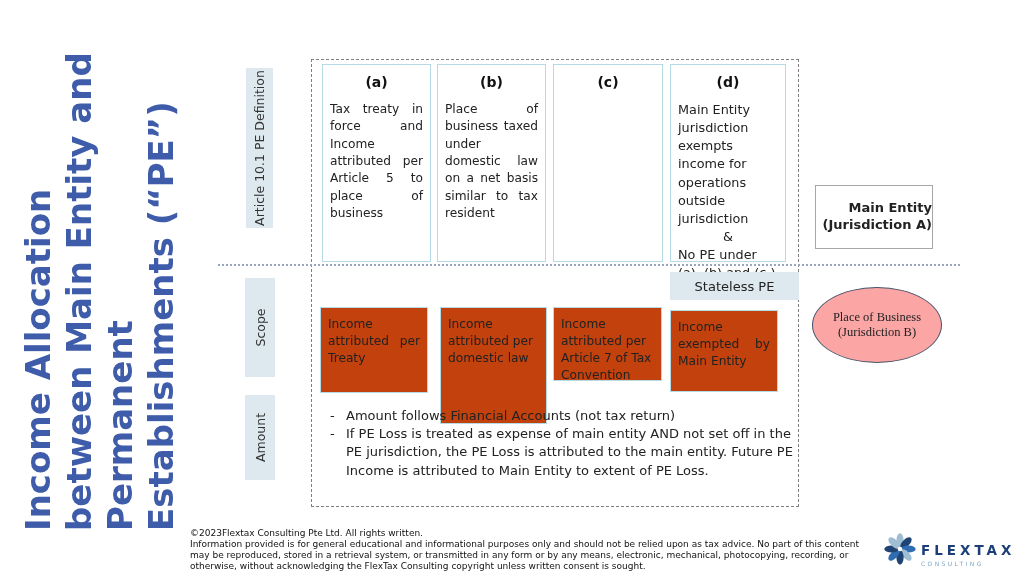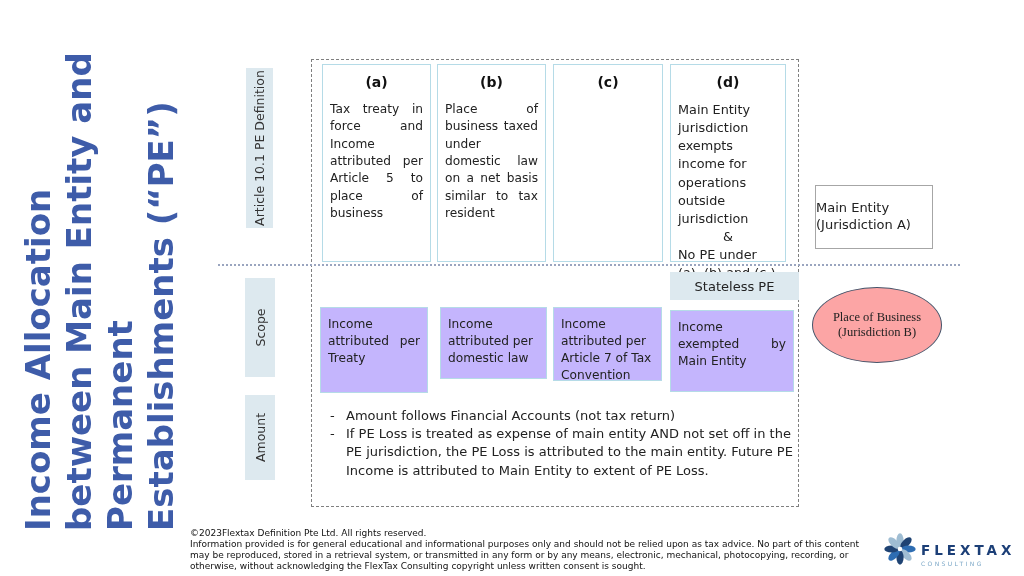--- a/index.html
+++ b/index.html
@@ -36,36 +36,36 @@
   .box-d .body{text-align:left;}
   .box-d .amp{text-align:center;}
 
   .band{position:absolute;left:322px;top:274px;width:340px;height:28px;
         border:1px dashed #b3bac0;display:flex;align-items:center;justify-content:center;
         font-size:13px;color:#222222;background:#ffffff;}
   .stateless{position:absolute;left:670px;top:272px;width:129px;height:28px;
         background:#dde9ef;display:flex;align-items:center;justify-content:center;
         font-size:13px;color:#222222;}
 
-  .scopebox{position:absolute;top:307px;background:#c4b5fd;border:1px solid #b5dbe7;
+  .scopebox{position:absolute;top:307px;background:#c2410c;border:1px solid #b5dbe7;
         padding:8px 7px;box-sizing:border-box;font-size:12.2px;color:#222222;
         line-height:1.4;text-align:justify;}
   .sb-1{left:320px;width:108px;height:86px;}
-  .sb-2{left:440px;width:107px;height:72px;text-align:left;}
+  .sb-2{left:440px;width:107px;height:117px;text-align:left;}
   .sb-3{left:553px;width:109px;height:74px;text-align:left;}
-  .sb-4{left:670px;width:124px;height:82px;top:310px;}
+  .sb-4{left:670px;width:108px;height:82px;top:310px;}
 
   .bullets{position:absolute;left:330px;top:407px;width:470px;
            font-size:13px;color:#222222;line-height:1.4;}
   .bullet{display:flex;}
   .bullet .m{width:16px;flex:none;}
 
   .mainbox{position:absolute;left:815px;top:185px;width:116px;height:62px;
            border:1px solid #a6a6a6;background:#ffffff;display:flex;align-items:center;
-           justify-content:center;text-align:left;font-size:13px;color:#222222;line-height:1.3;}
+           justify-content:center;text-align:right;font-size:13px;color:#222222;line-height:1.3;font-weight:bold;}
   .pob-ellipse{position:absolute;left:812px;top:287px;width:130px;height:76px;
            border:1px solid #44546a;border-radius:50%;background:#fca5a5;
            display:flex;align-items:center;justify-content:center;text-align:center;
            font-size:12.5px;color:#222222;line-height:1.22;padding:0 16px;box-sizing:border-box;font-family:Liberation Serif, serif;}
 
   .foot{position:absolute;left:190px;top:528px;width:680px;font-size:9px;
         line-height:11px;color:#111111;}
 
   .logo{position:absolute;left:884px;top:531px;display:flex;align-items:flex-end;}
   .logo svg{width:32px;height:36px;display:block;}
@@ -125,21 +125,21 @@
     <div class="bullet">
       <span class="m">-</span>
       <span>If PE Loss is treated as expense of main entity AND not set off in the PE jurisdiction, the PE Loss is attributed to the main entity. Future PE Income is attributed to Main Entity to extent of PE Loss.</span>
     </div>
   </div>
 
   <div class="mainbox">Main Entity (Jurisdiction A)</div>
   <div class="pob-ellipse">Place of Business (Jurisdiction B)</div>
 
   <div class="foot">
-    <div>©2023Flextax Definition Pte Ltd. All rights reserved.</div>
+    <div>©2023Flextax Consulting Pte Ltd. All rights written.</div>
     <div>Information provided is for general educational and informational purposes only and should not be relied upon as tax advice. No part of this content may be reproduced, stored in a retrieval system, or transmitted in any form or by any means, electronic, mechanical, photocopying, recording, or otherwise, without acknowledging the FlexTax Consulting copyright unless written consent is sought.</div>
   </div>
 
   <div class="logo">
     <svg viewBox="0 0 30 34">
       <g transform="rotate(0 15 17)">
           <ellipse cx="15" cy="9" rx="3.4" ry="6.8" fill="#9fbdd3"></ellipse>
         </g>
       <g transform="rotate(45 15 17)">
           <ellipse cx="15" cy="9" rx="3.4" ry="6.8" fill="#1f4373"></ellipse>

